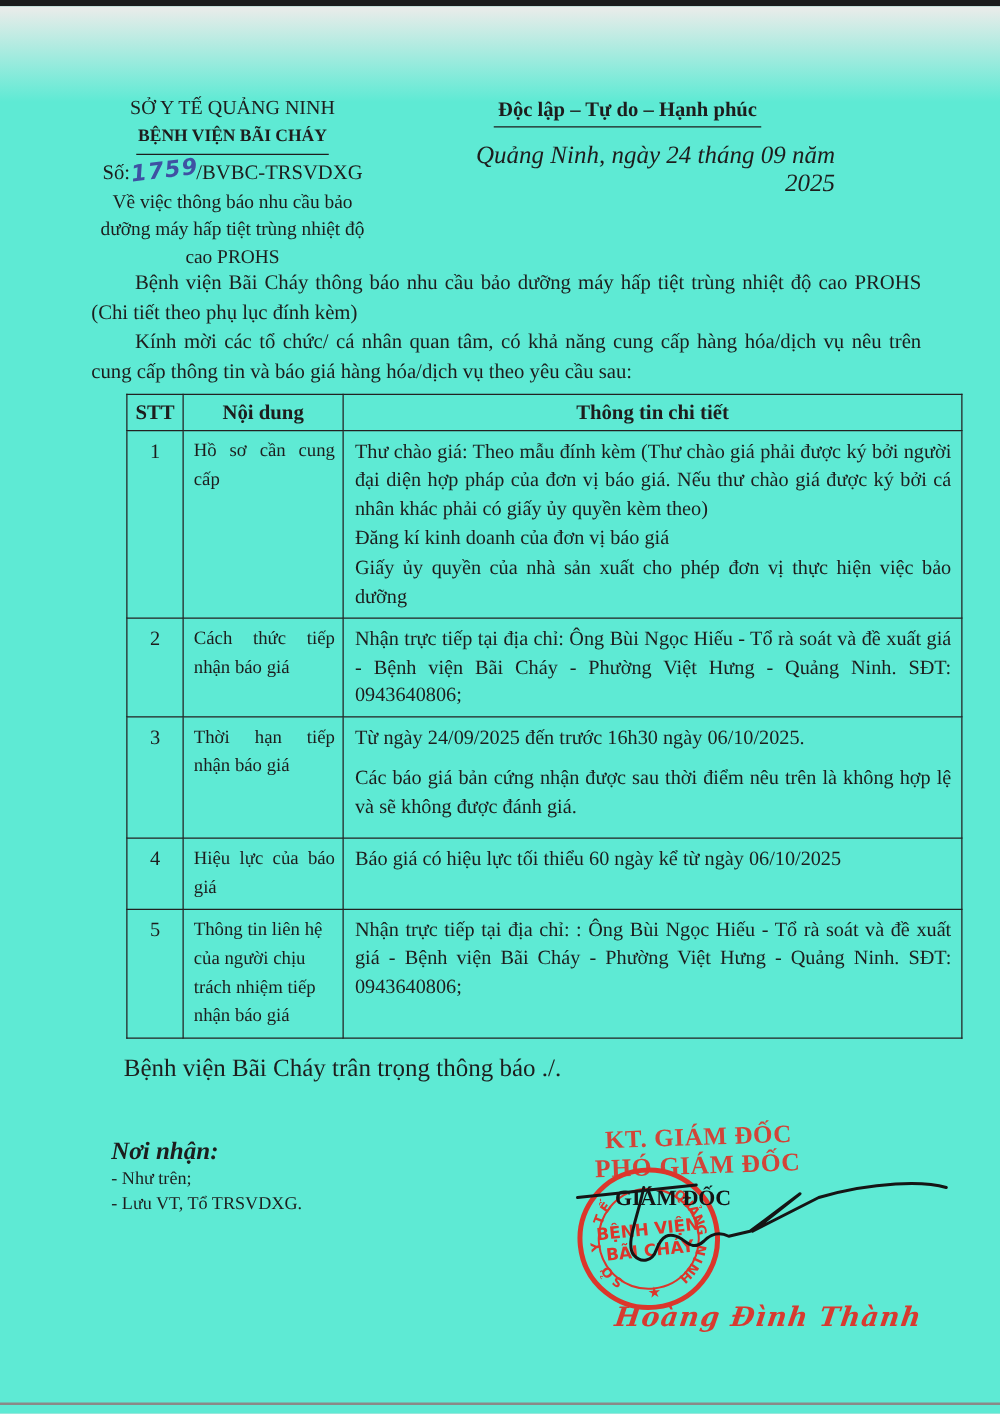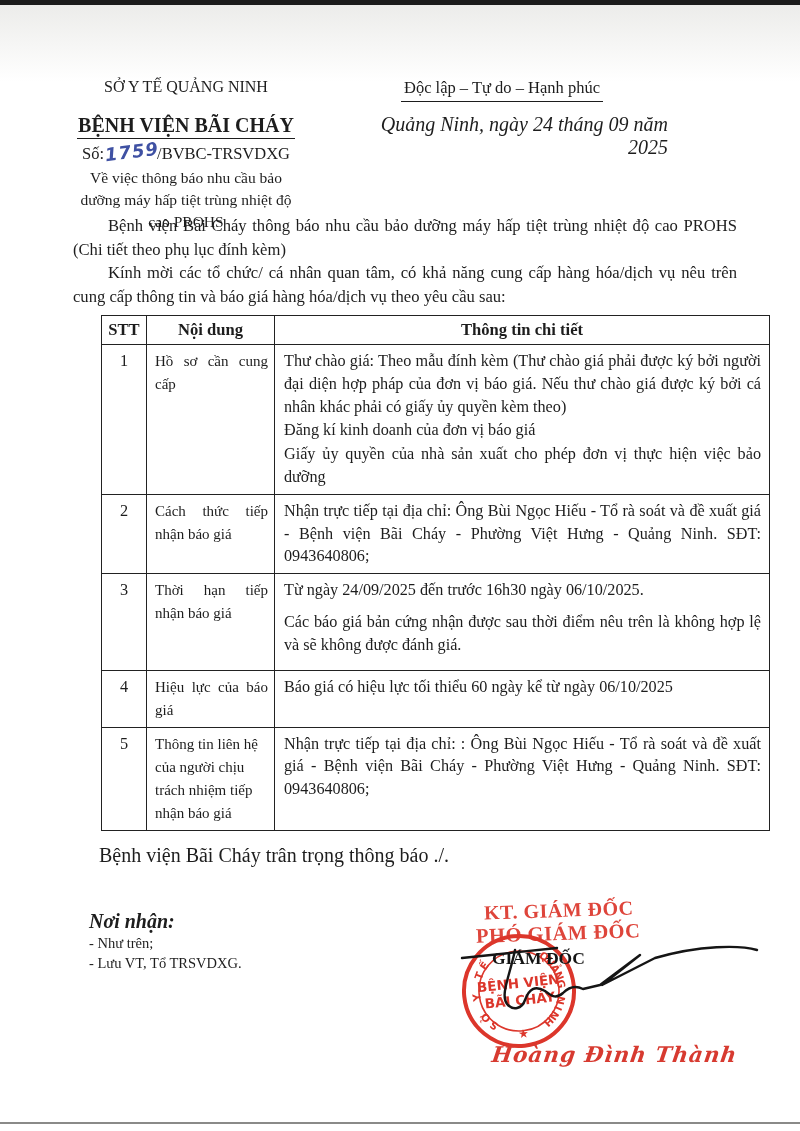--- a/index.html
+++ b/index.html
@@ -1,42 +1,42 @@
 <!DOCTYPE html>
 <html lang="vi"><head>
 <meta charset="utf-8">
 <style>
   html,body{margin:0;padding:0;background:#e9e9e7;}
   .page{
     position:relative;width:800px;height:1131px;margin:0 auto;
-    background:#ffffff;overflow:hidden;
+    background:#5eead4;overflow:hidden;
     font-family:"Liberation Serif","DejaVu Serif",serif;
     color:#1d1d1d;
   }
   .top-strip{position:absolute;top:0;left:0;width:100%;height:5px;background:#1b1b1b;}
   .top-shade{position:absolute;top:5px;left:0;width:100%;height:90px;
     background:linear-gradient(180deg,#ececea 0%,rgba(251,251,249,0) 85%);pointer-events:none;}
   .bottom-line{position:absolute;top:1122px;left:0;width:100%;height:2px;background:#8a8a88;}
 
   
   .h-left{position:absolute;top:76px;left:76px;width:220px;text-align:center;line-height:22px;}
   .h-left .l1{font-size:16px;}
-  .h-left .l2{font-weight:bold;font-size:20px;margin-top:16px;}
+  .h-left .l2{font-weight:bold;font-size:14px;margin-top:1px;}
   .h-left .l2 span{display:inline-block;border-bottom:1.5px solid #1d1d1d;padding:0 1px 2px 1px;}
   .so-line{font-size:16.5px;margin-top:3px;white-space:nowrap;}
   .hand-number{
     display:inline-block;color:#3f51a3;font-style:italic;font-weight:bold;
     font-family:"DejaVu Sans",sans-serif;font-size:18px;
     transform:rotate(-7deg) translateY(-1px);margin:0 -2px 0 1px;letter-spacing:1px;
   }
   .subject{font-size:15.5px;line-height:22px;margin-top:2px;}
 
   .h-right{position:absolute;top:76px;left:336px;width:332px;text-align:center;}
   .h-right .country{font-weight:bold;font-size:16.5px;line-height:22px;}
-  .h-right .motto{font-weight:normal;font-size:16.5px;margin-top:2px;}
+  .h-right .motto{font-weight:bold;font-size:16.5px;margin-top:2px;}
   .h-right .motto span{display:inline-block;border-bottom:1.5px solid #1d1d1d;padding:0 3px 3px 3px;}
   .h-right .dateline{font-style:italic;font-size:20px;margin-top:11px;text-align:right;}
 
   
   .content{position:absolute;top:214px;left:73px;width:664px;}
   .salutation{font-size:16.8px;line-height:24px;margin:0 0 3px 85px;}
   .para{font-size:16.6px;line-height:23.5px;text-align:justify;text-indent:35px;margin:0;}
 
   table.quote{border-collapse:collapse;table-layout:fixed;width:669px;margin:7px 0 0 28px;}
   table.quote col.w-stt{width:45px;}

